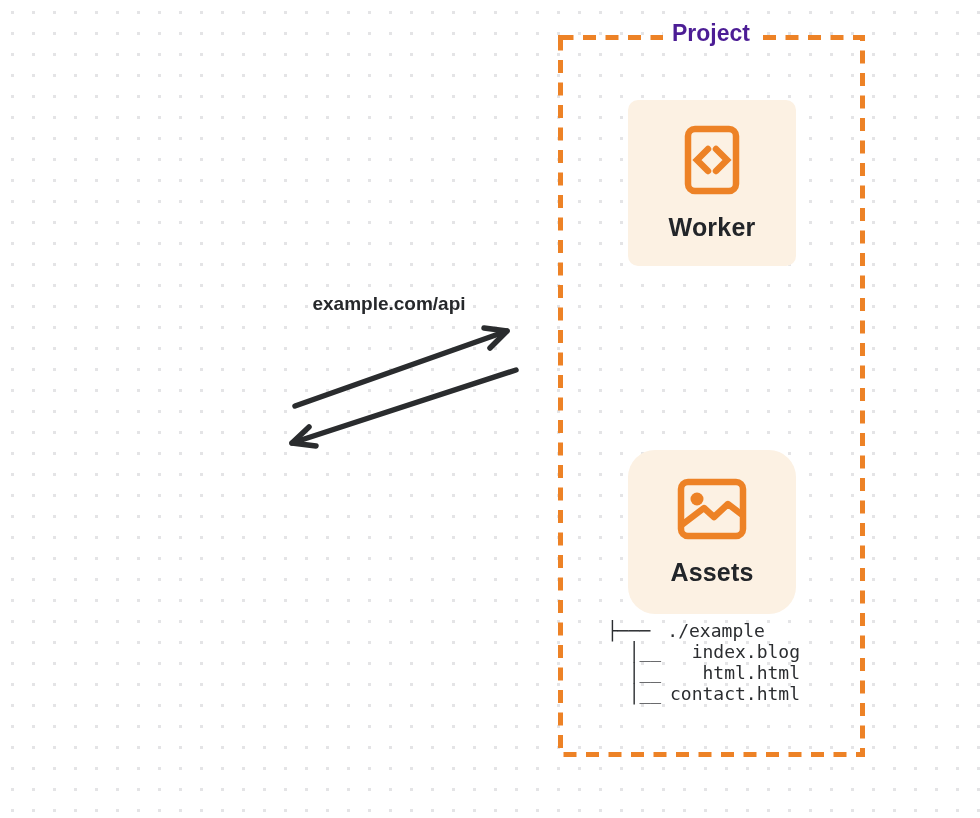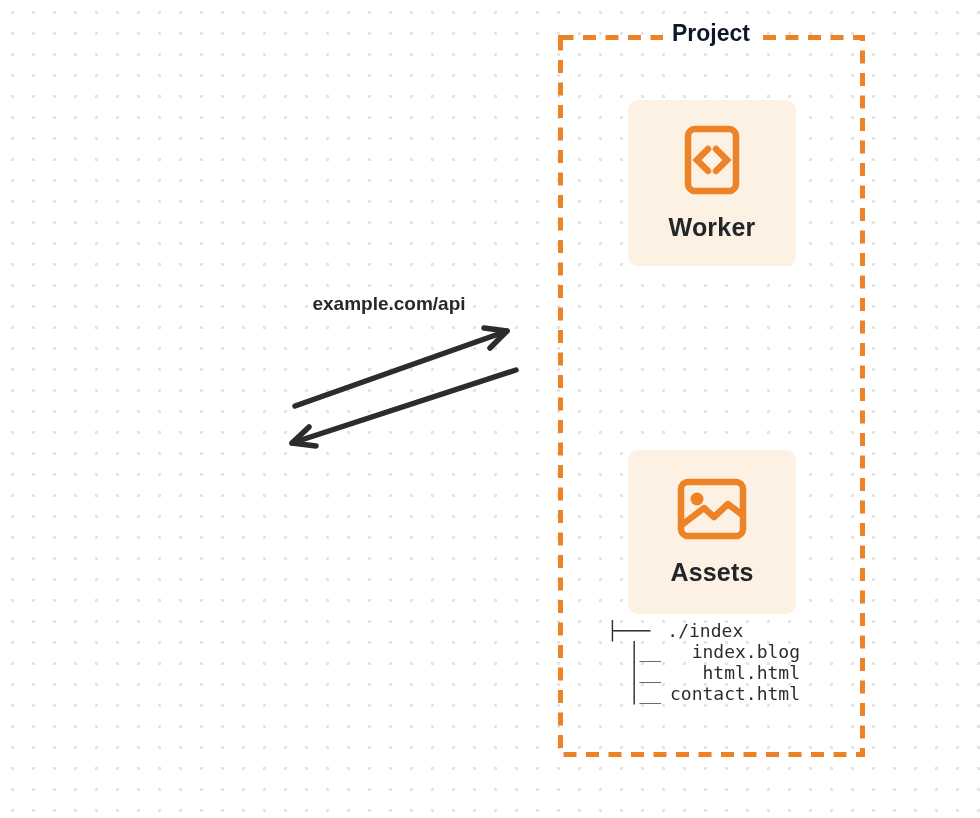--- a/index.html
+++ b/index.html
@@ -30,37 +30,37 @@
   }
   .client-box {
     left: 82px; top: 313px;
     width: 168px; height: 167px;
     background: #f4f4f5;
   }
   .card {
     background: #fcf1e3;
   }
   .worker-card { left: 628px; top: 100px; width: 168px; height: 166px; }
-  .assets-card { left: 628px; top: 450px; width: 168px; height: 164px; }
+  .assets-card { left: 628px; top: 450px; width: 168px; height: 164px; border-radius: 27px; }
   .node-label {
     font-weight: bold;
     font-size: 25px;
     letter-spacing: 0.2px;
     color: #222529;
   }
   .card .node-label { margin-top: 14px; }
   .project-label {
     position: absolute;
     left: 711px; top: 20px;
     transform: translateX(-50%);
     background: #ffffff;
     padding: 0 9px;
     font-weight: bold;
     font-size: 23px;
-    color: #0f172a;
+    color: #4c1d95;
     white-space: nowrap;
   }
   .request-label {
     position: absolute;
     left: 389px; top: 293px;
     transform: translateX(-50%);
     font-weight: bold;
     font-size: 19px;
     color: #26282b;
     white-space: nowrap;
@@ -121,21 +121,21 @@
         <circle cx="20" cy="21" r="6.5" fill="#ed8226"></circle>
         <path d="M6,46 L27,30 L37,39 L51,26 L64,36" fill="none" stroke="#ed8226" stroke-width="6.5" stroke-linecap="round" stroke-linejoin="round"></path>
       </svg>
     </span>
     <span class="node-label">Assets</span>
   </div>
 
   <div class="file-tree">
     <div class="tree-row">
       <span>├───</span>
-      <span class="tree-root-name">./index</span>
+      <span class="tree-root-name">./example</span>
     </div>
     <div class="tree-row">
       <span>  │__</span>
       <span class="tree-file-name">index.blog</span>
     </div>
     <div class="tree-row">
       <span>  │__</span>
       <span class="tree-file-name">html.html</span>
     </div>
     <div class="tree-row">

